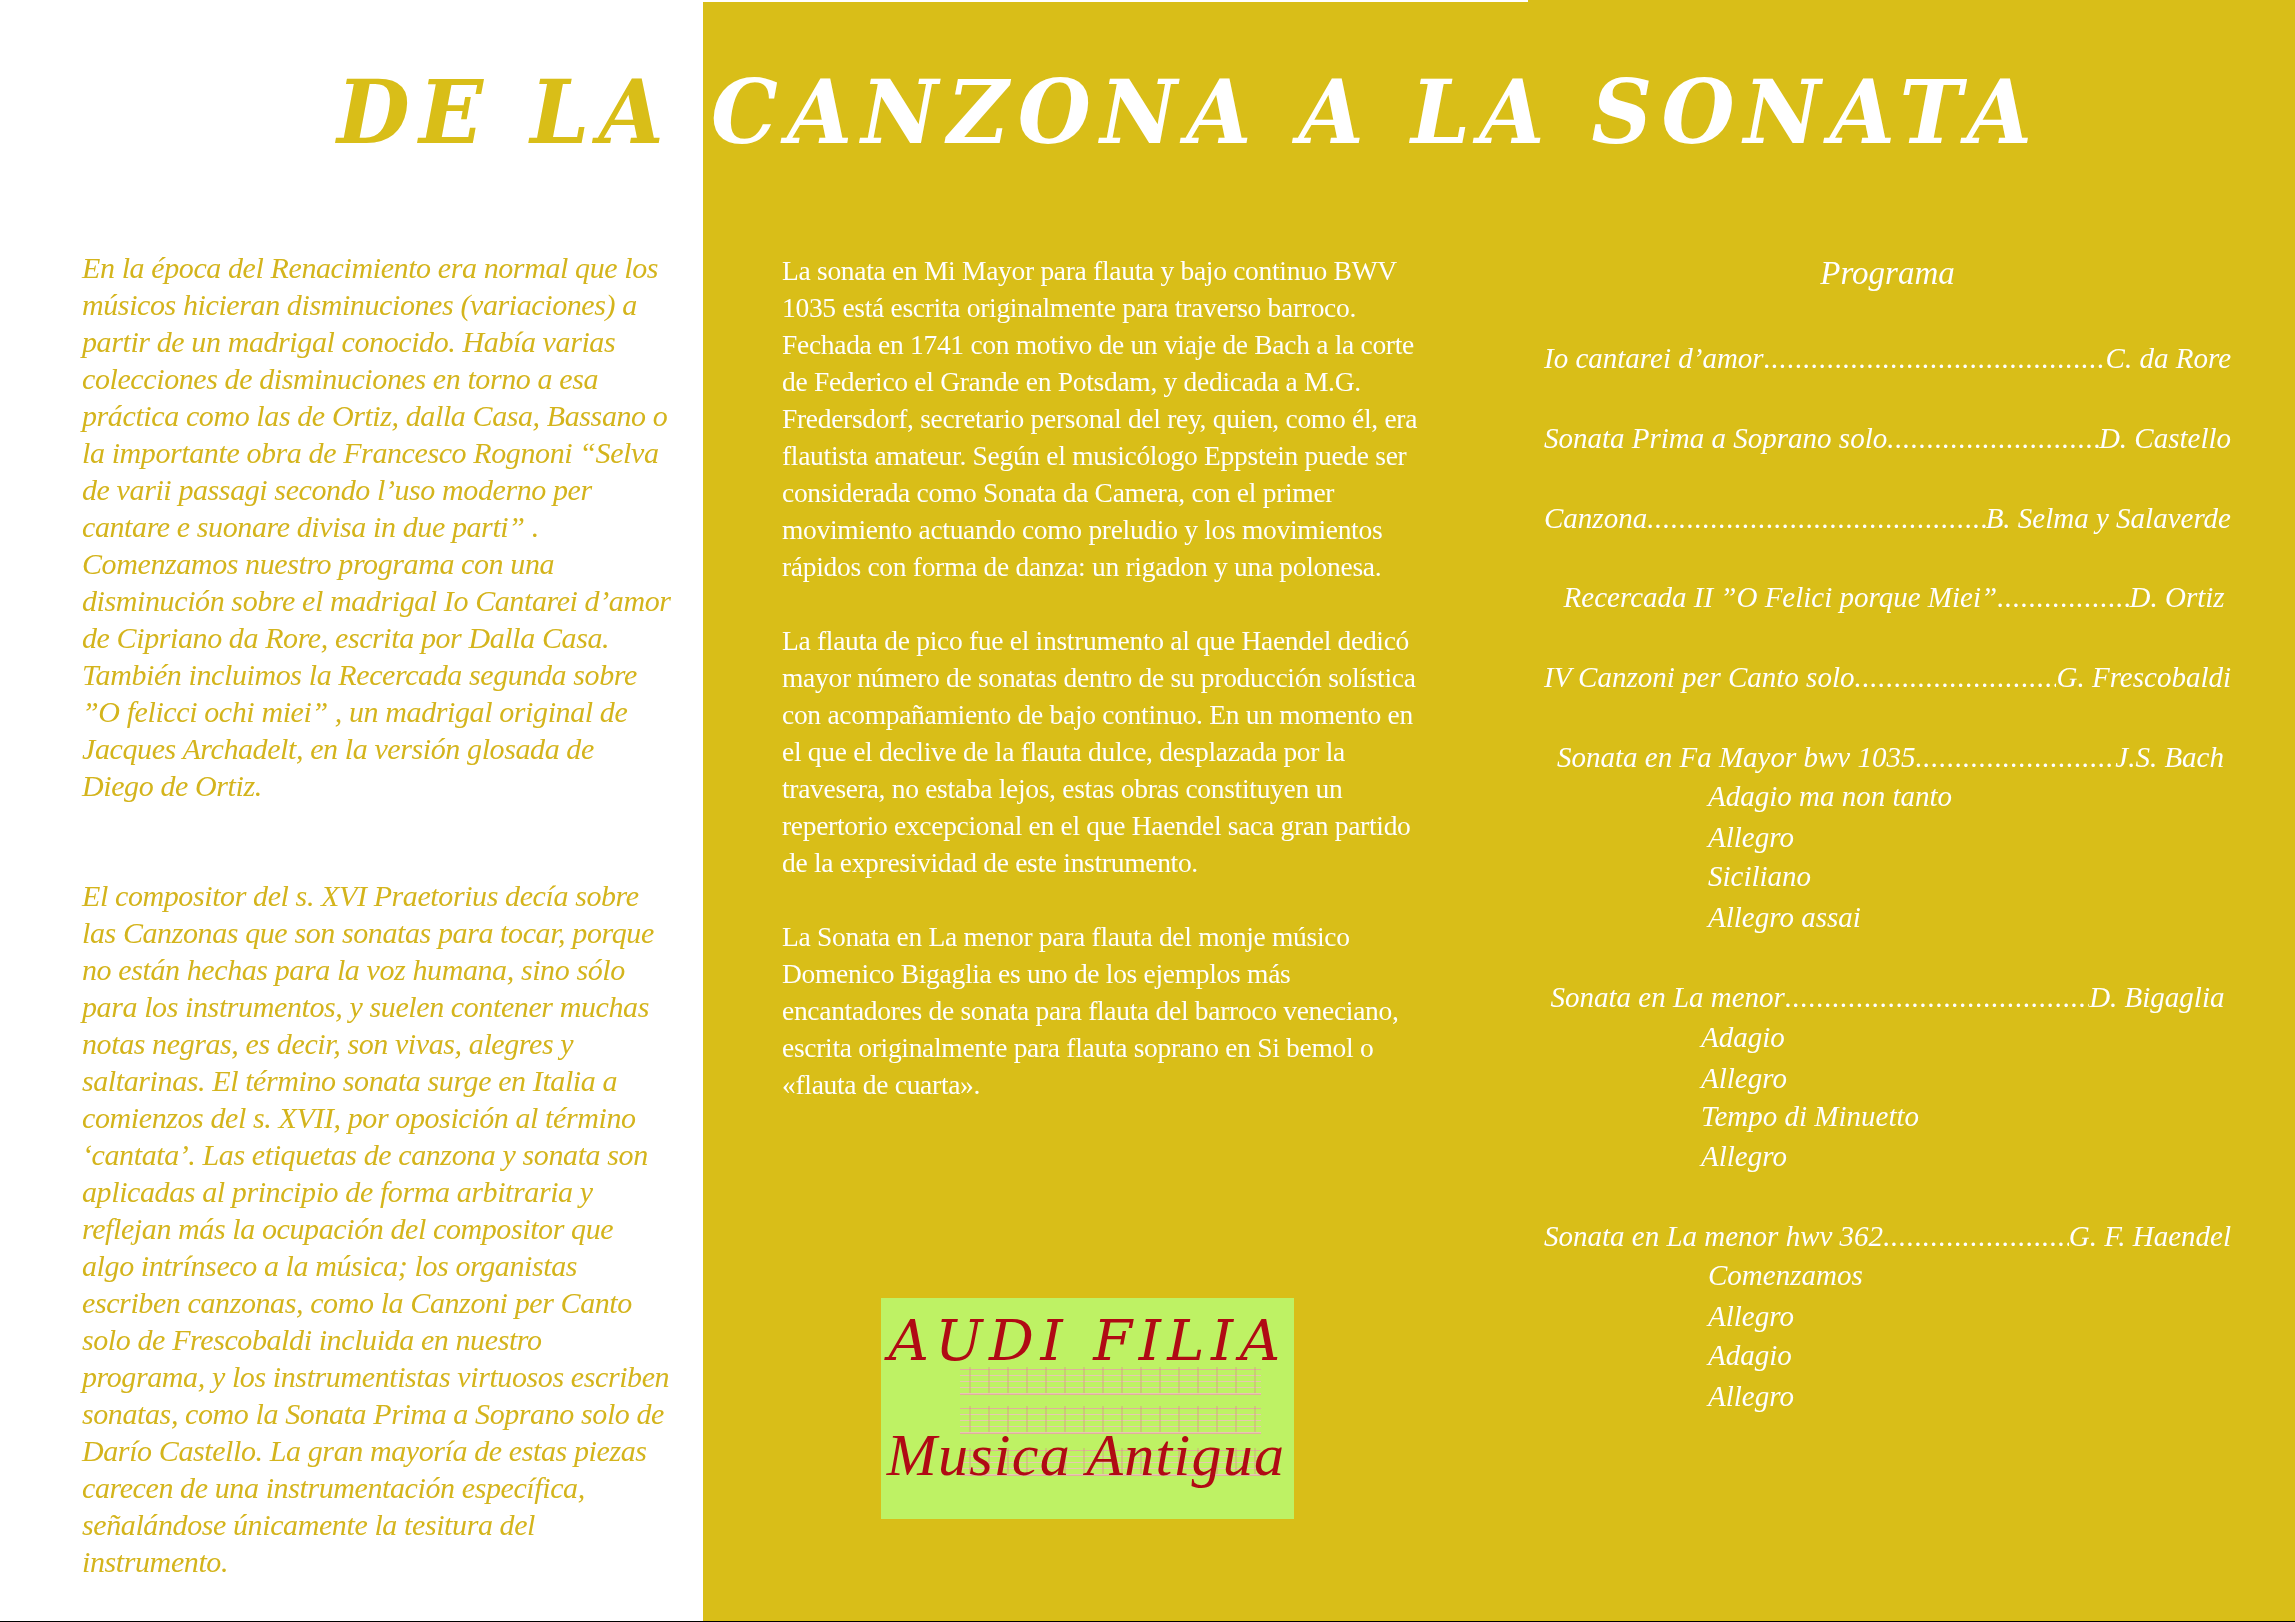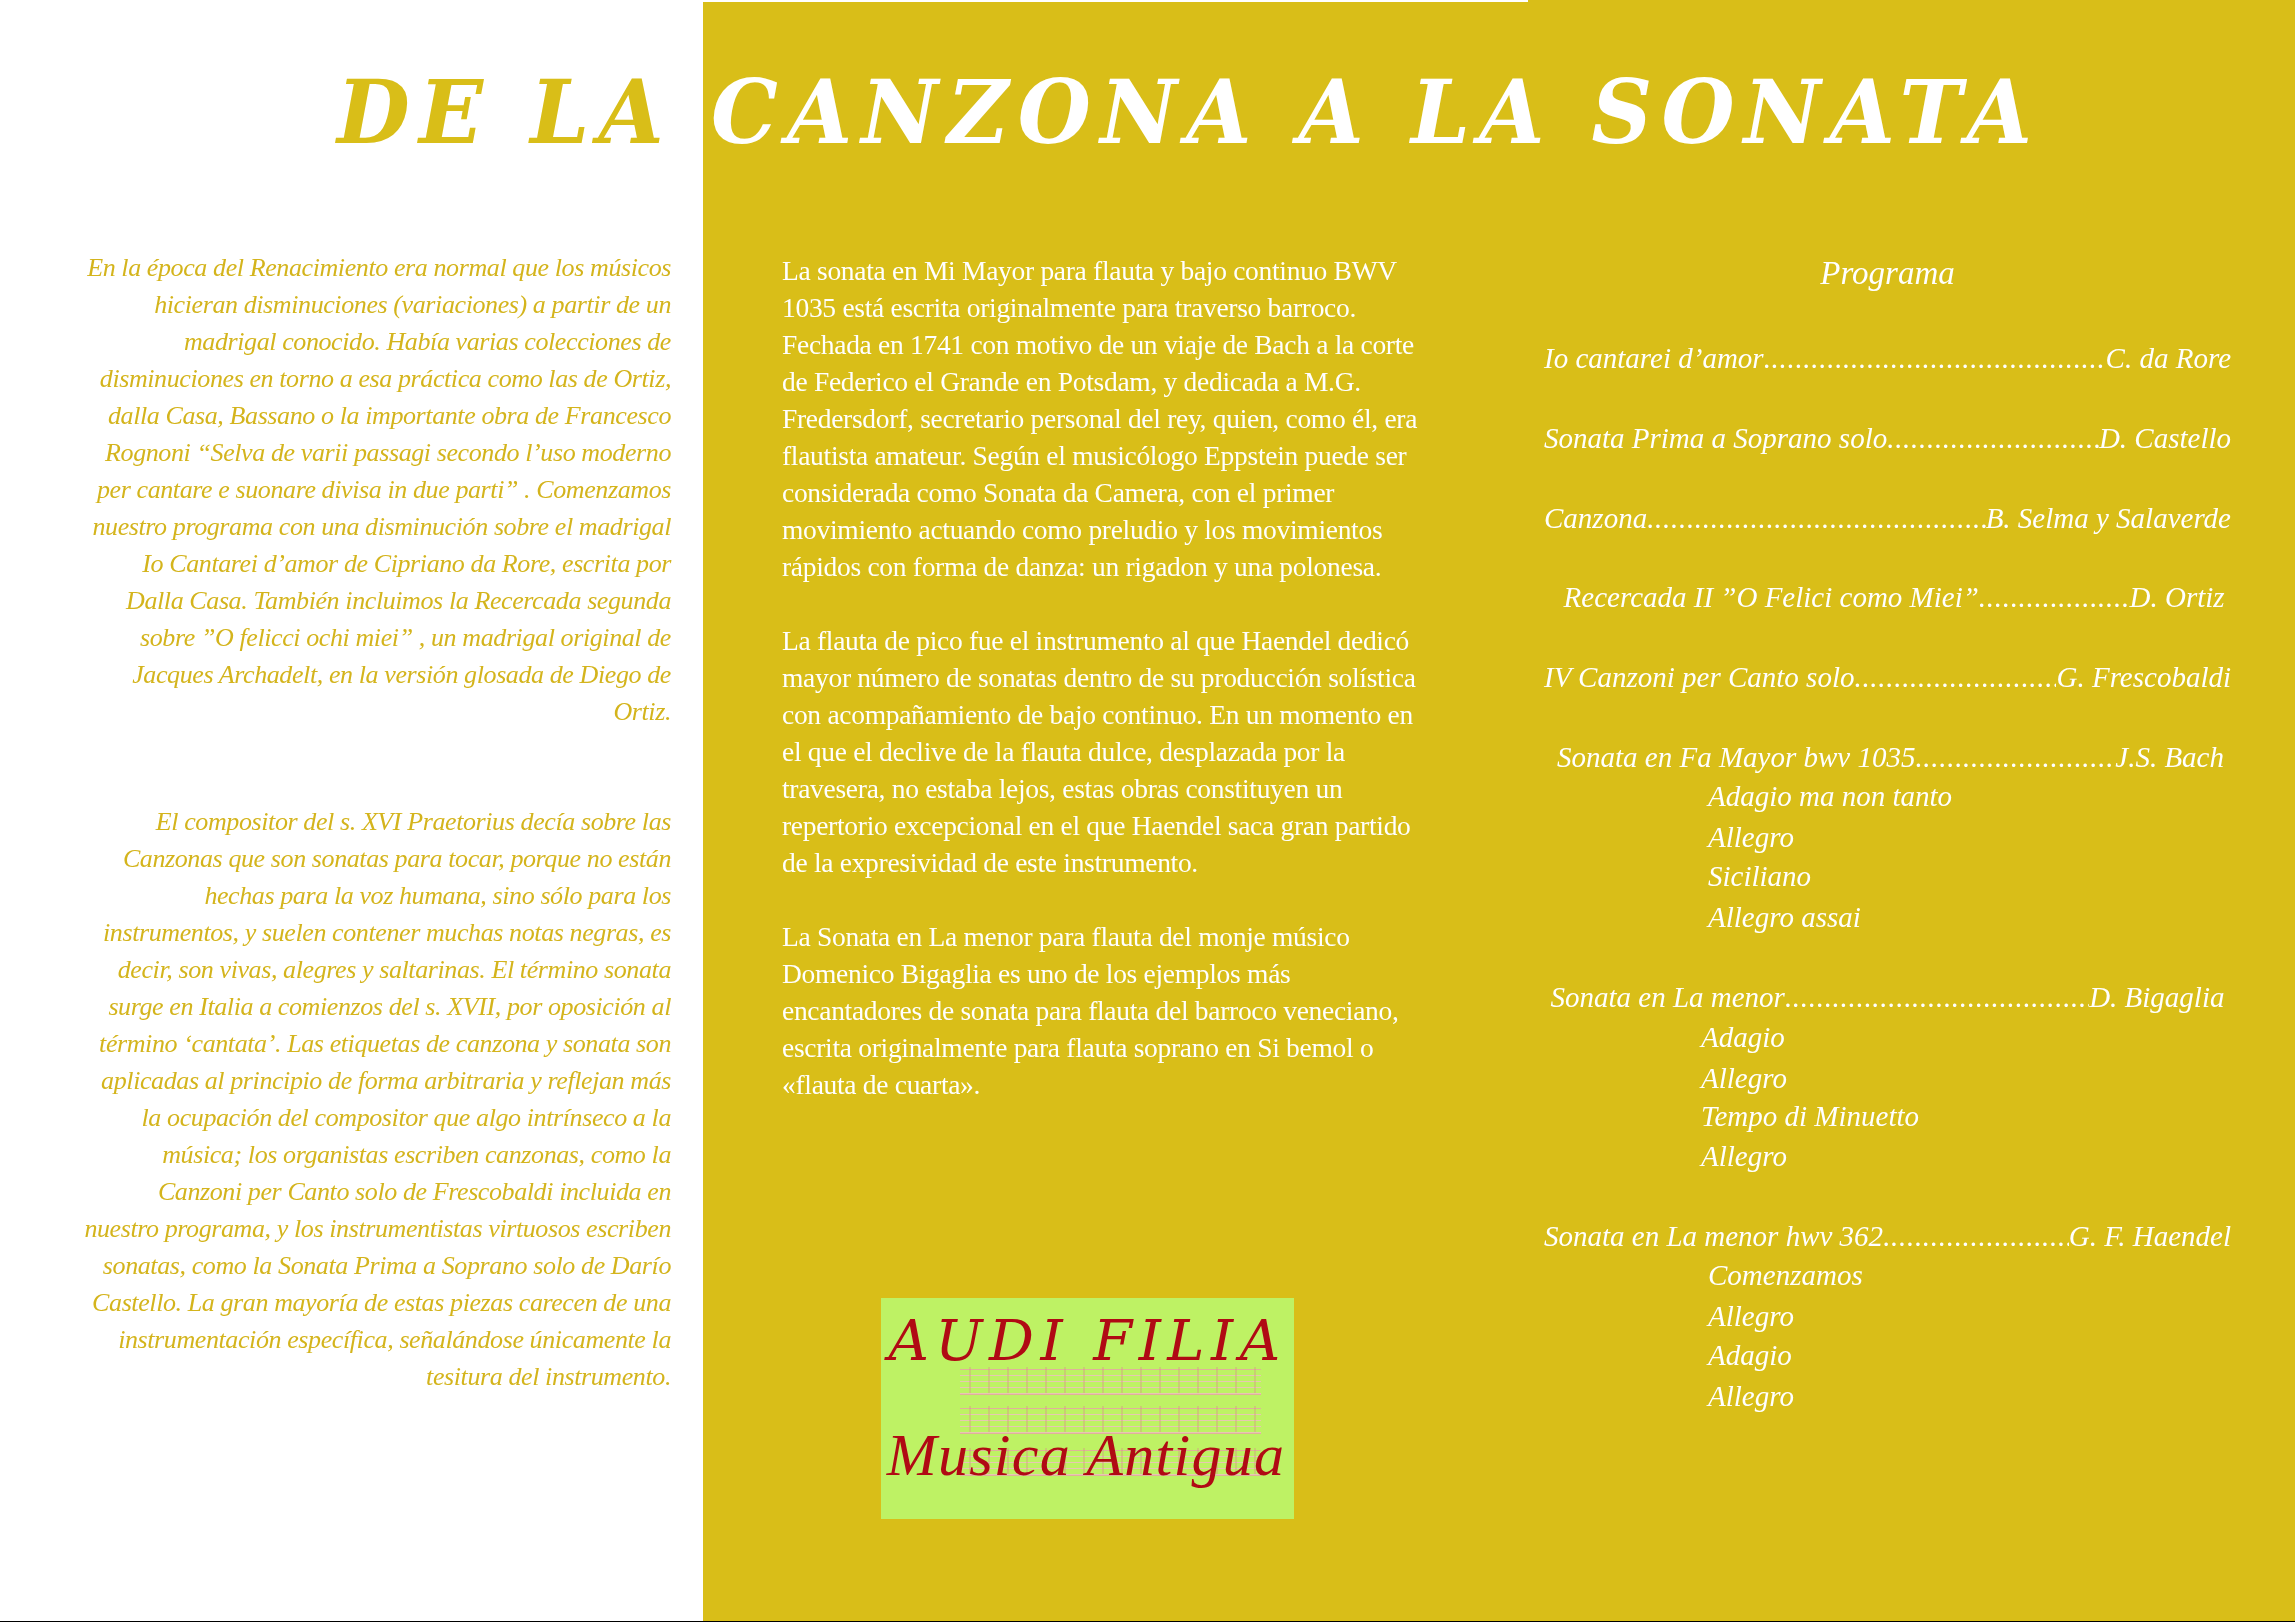--- a/index.html
+++ b/index.html
@@ -27,23 +27,22 @@
     transform:scaleY(1.05);
   }
   .title .w { display:inline-block; margin-right:38px; }
   .title .w-gold { color:#D9BE18; }
   .title .w-white { color:#ffffff; }
 
   .left-col {
     position:absolute; left:82px; top:249px; width:589px;
     color:#D4B41C;
     font-family:"Liberation Serif",serif; font-style:italic;
-    font-size:26px; line-height:37px;
+    font-size:30px; line-height:37px;
     letter-spacing:-0.4px;
-    text-align:right;
   }
   .left-col p { margin:0; }
   .left-col p + p { margin-top:73px; }
 
   .mid-col {
     position:absolute; left:782px; top:252px; width:654px;
     color:#ffffff;
     font-family:"Liberation Serif",serif;
     font-size:27.5px; line-height:37px;
     letter-spacing:-0.3px;
@@ -148,21 +147,21 @@
     <span class="composer">D. Castello</span>
   </div>
 
   <div class="prog-entry" style="top:257px;">
     <span class="piece">Canzona</span>
     <span class="dots">......................................................................................................</span>
     <span class="composer">B. Selma y Salaverde</span>
   </div>
 
   <div class="prog-entry" style="top:336px; left:19.6px; width:661px;">
-    <span class="piece">Recercada II ”O Felici como Miei” </span>
+    <span class="piece">Recercada II ”O Felici porque Miei” </span>
     <span class="dots">......................................................................................................</span>
     <span class="composer">D. Ortiz</span>
   </div>
 
   <div class="prog-entry" style="top:416px;">
     <span class="piece">IV Canzoni per Canto solo</span>
     <span class="dots">......................................................................................................</span>
     <span class="composer">G. Frescobaldi</span>
   </div>
 

